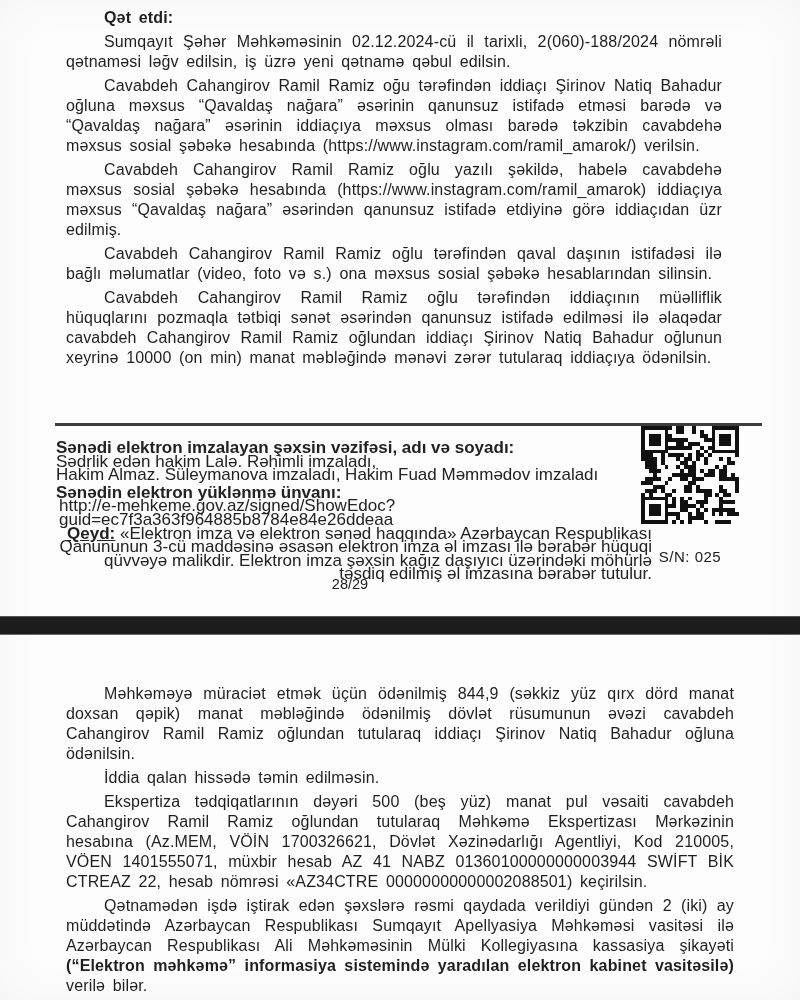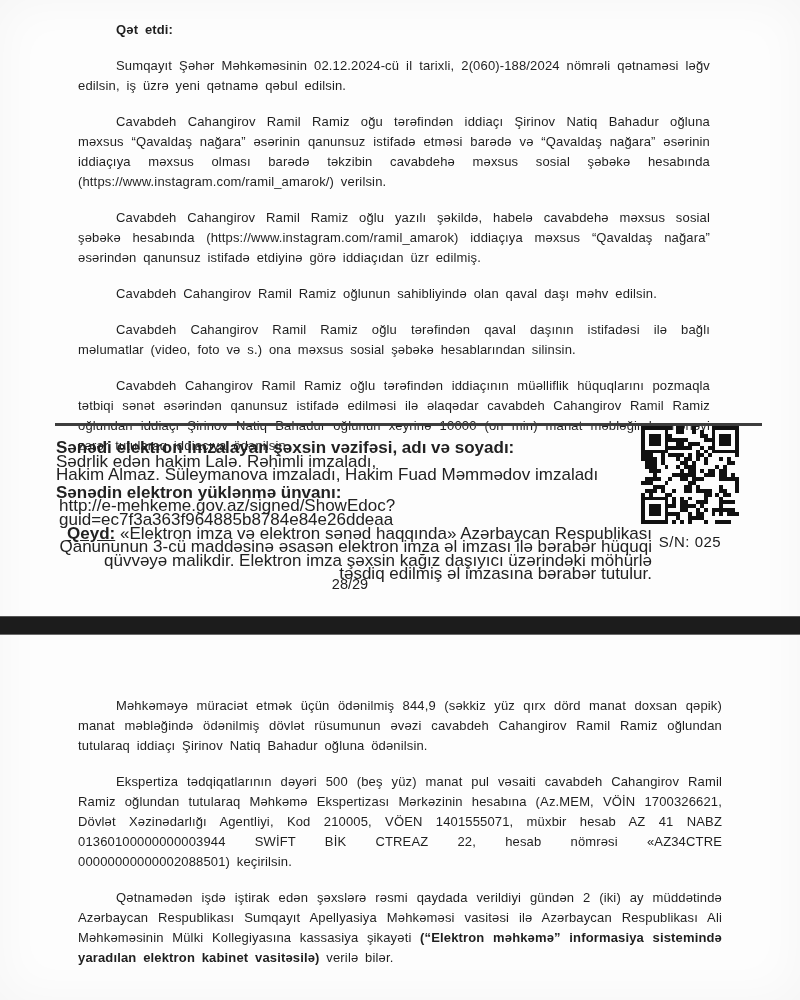--- a/index.html
+++ b/index.html
@@ -3,52 +3,51 @@
 <meta charset="utf-8">
 <style>
   html,body{margin:0;padding:0;background:#ffffff;}
   .page{
     position:relative;width:800px;height:1000px;overflow:hidden;
     background:#fdfdfd;color:#1f1f1f;
     font-family:"Liberation Sans", sans-serif;
     box-shadow:inset 0 0 50px rgba(0,0,0,0.035);
   }
   .para{
-    margin:16px;text-align:justify;text-indent:38px;
-    font-size:13px;line-height:20px;
+    margin:4px;text-align:justify;text-indent:38px;
+    font-size:16px;line-height:20px;
     word-spacing:3px;letter-spacing:0.15px;
   }
   .bold{font-weight:bold;}
   .underline{text-decoration:underline;}
   .top-text{position:absolute;left:62px;top:4px;width:664px;}
   .bottom-text{position:absolute;left:62px;top:680px;width:676px;}
   .sig-sep{position:absolute;left:55px;top:423px;width:707px;height:3px;background:#3d3d3d;}
   .sig-block{position:absolute;left:56px;top:441px;width:596px;font-size:17px;line-height:13.6px;color:#222;}
   .fp{white-space:normal;}
   .url-label{margin-top:4px;}
   .url-line{padding-left:3px;}
   .note{margin-top:0;text-align:right;}
   .court-name{margin-left:8px;}
   .qr-wrap{position:absolute;left:638px;top:426px;width:104px;text-align:center;}
   .qr{width:98px;height:98px;margin:0 auto;}
-  .serial{margin-top:9px;font-size:15px;color:#1a1a1a;letter-spacing:0.5px;}
+  .serial{margin-top:24px;font-size:15px;color:#1a1a1a;letter-spacing:0.5px;}
   .page-num{position:absolute;left:280px;top:568px;width:140px;text-align:center;font-size:14.5px;color:#222;margin-top:8px;}
   .band{position:absolute;left:0;top:616px;width:800px;height:17px;background:#1c1c1c;border-top:1px solid #555;border-bottom:1px solid #6a6a6a;}
 </style>
 </head>
 <body>
 
 <div class="page">
 
   <section class="top-text">
     <p class="para bold">Qət etdi:</p>
     <p class="para">Sumqayıt Şəhər Məhkəməsinin 02.12.2024-cü il tarixli, 2(060)-188/2024 nömrəli qətnaməsi ləğv edilsin, iş üzrə yeni qətnamə qəbul edilsin.</p>
     <p class="para">Cavabdeh Cahangirov Ramil Ramiz oğu tərəfindən iddiaçı Şirinov Natiq Bahadur oğluna məxsus “Qavaldaş nağara” əsərinin qanunsuz istifadə etməsi barədə və “Qavaldaş nağara” əsərinin iddiaçıya məxsus olması barədə təkzibin cavabdehə məxsus sosial şəbəkə hesabında (https://www.instagram.com/ramil_amarok/) verilsin.</p>
     <p class="para">Cavabdeh Cahangirov Ramil Ramiz oğlu yazılı şəkildə, habelə cavabdehə məxsus sosial şəbəkə hesabında (https://www.instagram.com/ramil_amarok) iddiaçıya məxsus “Qavaldaş nağara”  əsərindən qanunsuz istifadə etdiyinə görə iddiaçıdan üzr edilmiş.</p>
-    <p class="para">Cavabdeh Cahangirov Ramil Ramiz oğlunun sahibliyində olan qaval daşı məhv edilsin.</p>
     <p class="para">Cavabdeh Cahangirov Ramil Ramiz oğlu tərəfindən qaval daşının istifadəsi ilə bağlı məlumatlar (video, foto və s.) ona məxsus sosial şəbəkə hesablarından silinsin.</p>
     <p class="para">Cavabdeh Cahangirov Ramil Ramiz oğlu tərəfindən iddiaçının müəlliflik hüquqlarını pozmaqla tətbiqi sənət əsərindən qanunsuz istifadə edilməsi ilə əlaqədar cavabdeh Cahangirov Ramil Ramiz oğlundan iddiaçı Şirinov Natiq Bahadur oğlunun xeyrinə 10000 (on min) manat məbləğində mənəvi zərər tutularaq iddiaçıya ödənilsin.</p>
   </section>
 
   <div class="sig-sep"></div>
 
   <section class="sig-block">
     <div class="fp bold">Sənədi elektron imzalayan şəxsin vəzifəsi, adı və soyadı:</div>
     <div class="fp">Sədrlik edən hakim Lalə. Rəhimli imzaladı,</div>
     <div class="fp">Hakim Almaz. Süleymanova imzaladı, Hakim Fuad Məmmədov imzaladı</div>
@@ -373,17 +372,18 @@
         </svg></div>
     <div class="serial">S/N: 025</div>
   </div>
 
   <div class="page-num">28/29</div>
 
   <div class="band"></div>
 
   <section class="bottom-text">
     <p class="para">Məhkəməyə müraciət etmək üçün ödənilmiş 844,9 (səkkiz yüz qırx dörd manat doxsan qəpik) manat məbləğində ödənilmiş dövlət rüsumunun əvəzi cavabdeh Cahangirov Ramil Ramiz oğlundan tutularaq iddiaçı Şirinov Natiq Bahadur oğluna ödənilsin.</p>
+    <p class="para">İddia qalan hissədə təmin edilməsin.</p>
     <p class="para">Ekspertiza tədqiqatlarının dəyəri 500 (beş yüz) manat pul vəsaiti cavabdeh Cahangirov Ramil Ramiz oğlundan tutularaq Məhkəmə Ekspertizası Mərkəzinin hesabına (Az.MEM, VÖİN 1700326621, Dövlət Xəzinədarlığı Agentliyi, Kod 210005, VÖEN 1401555071, müxbir hesab AZ 41 NABZ 01360100000000003944 SWİFT BİK CTREAZ 22, hesab nömrəsi «AZ34CTRE 00000000000002088501) keçirilsin.</p>
     <p class="para"><span>Qətnamədən işdə iştirak edən şəxslərə rəsmi qaydada verildiyi gündən 2 (iki) ay müddətində Azərbaycan Respublikası Sumqayıt Apellyasiya Məhkəməsi vasitəsi ilə Azərbaycan Respublikası Ali Məhkəməsinin Mülki Kollegiyasına kassasiya şikayəti</span> <span class="bold">(“Elektron məhkəmə” informasiya sistemində yaradılan elektron kabinet vasitəsilə)</span> <span>verilə  bilər.</span></p>
   </section>
 
 </div>
 
 </body></html>

